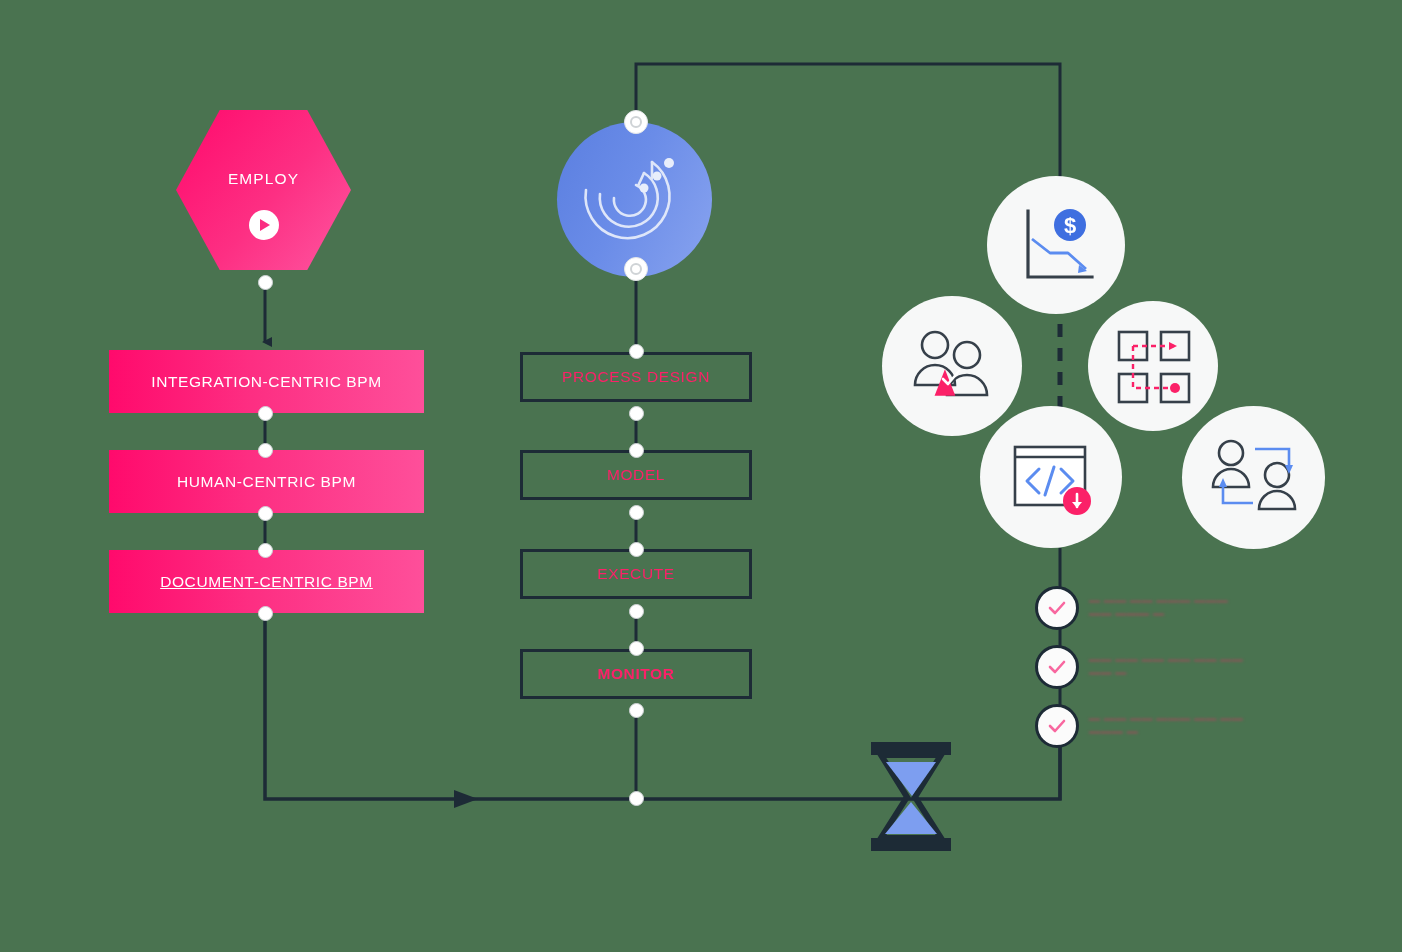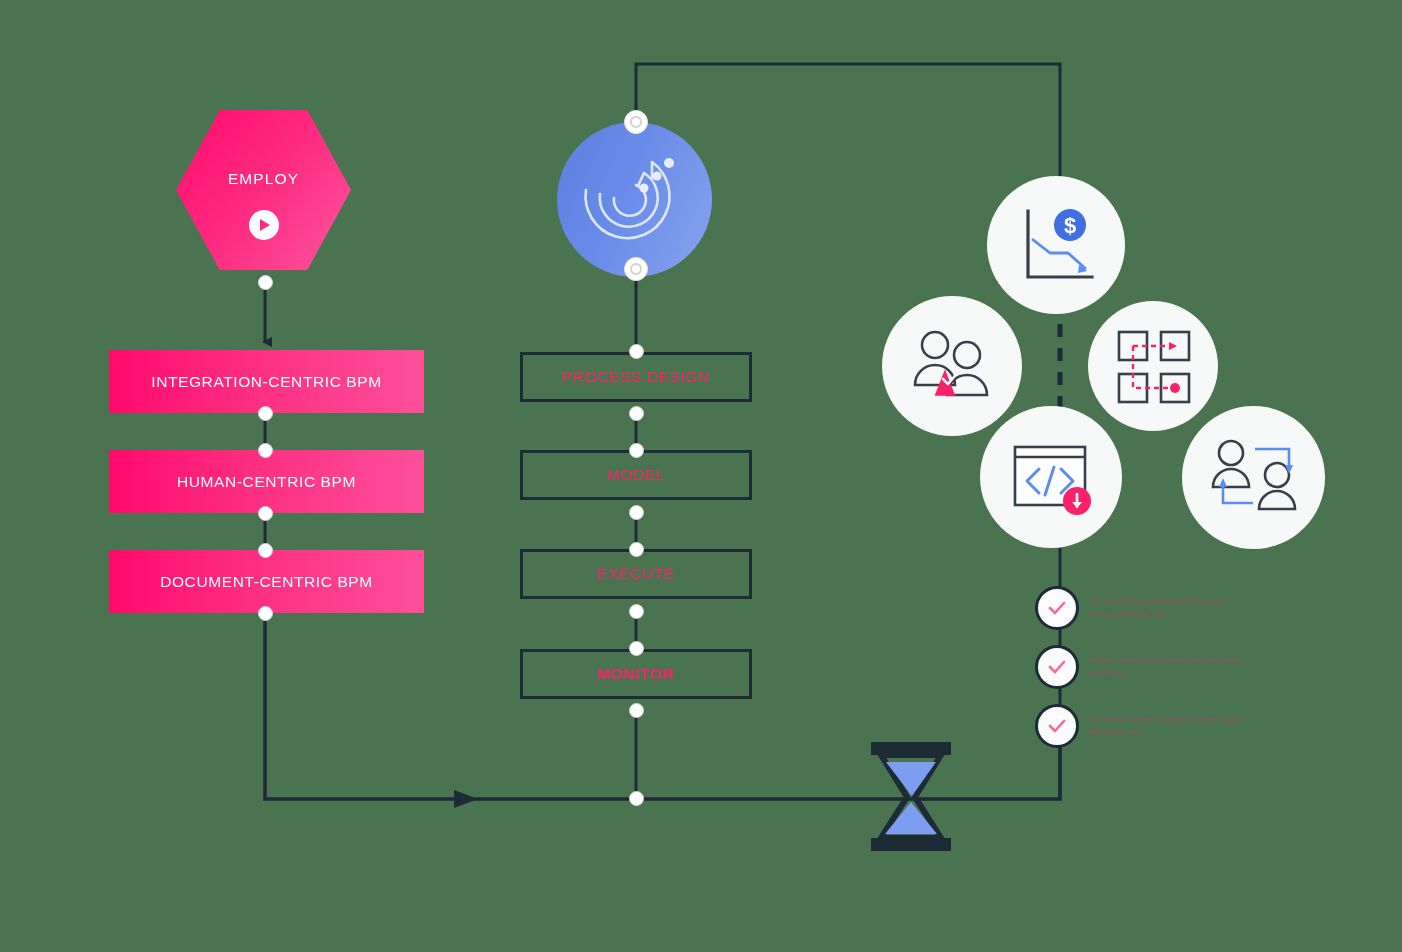--- a/index.html
+++ b/index.html
@@ -17,21 +17,21 @@
   .bar{
     position:absolute;
     width:315px;height:63px;
     display:flex;align-items:center;justify-content:center;
     color:#ffffff;
     font-size:15.5px;letter-spacing:0.6px;
     background:linear-gradient(90deg,#ff0a6c 0%,#fd2e82 45%,#fe4f9a 100%);
   }
   .bar-1{left:93px;top:350px;}
   .bar-2{left:93px;top:450px;}
-  .bar-3{left:93px;top:550px;}
+  .bar-3{left:93px;top:550px;text-decoration:underline;}
 
   
   .hex-wrap{position:absolute;left:160px;top:110px;width:175px;height:160px;}
   .hex{
     width:175px;height:160px;
     background:linear-gradient(130deg,#ff0a6c 0%,#fd2f83 55%,#fe56a0 100%);
     clip-path:polygon(25% 0%,75% 0%,100% 50%,75% 100%,25% 100%,0% 50%);
     position:relative;
   }
   .hex-label{

